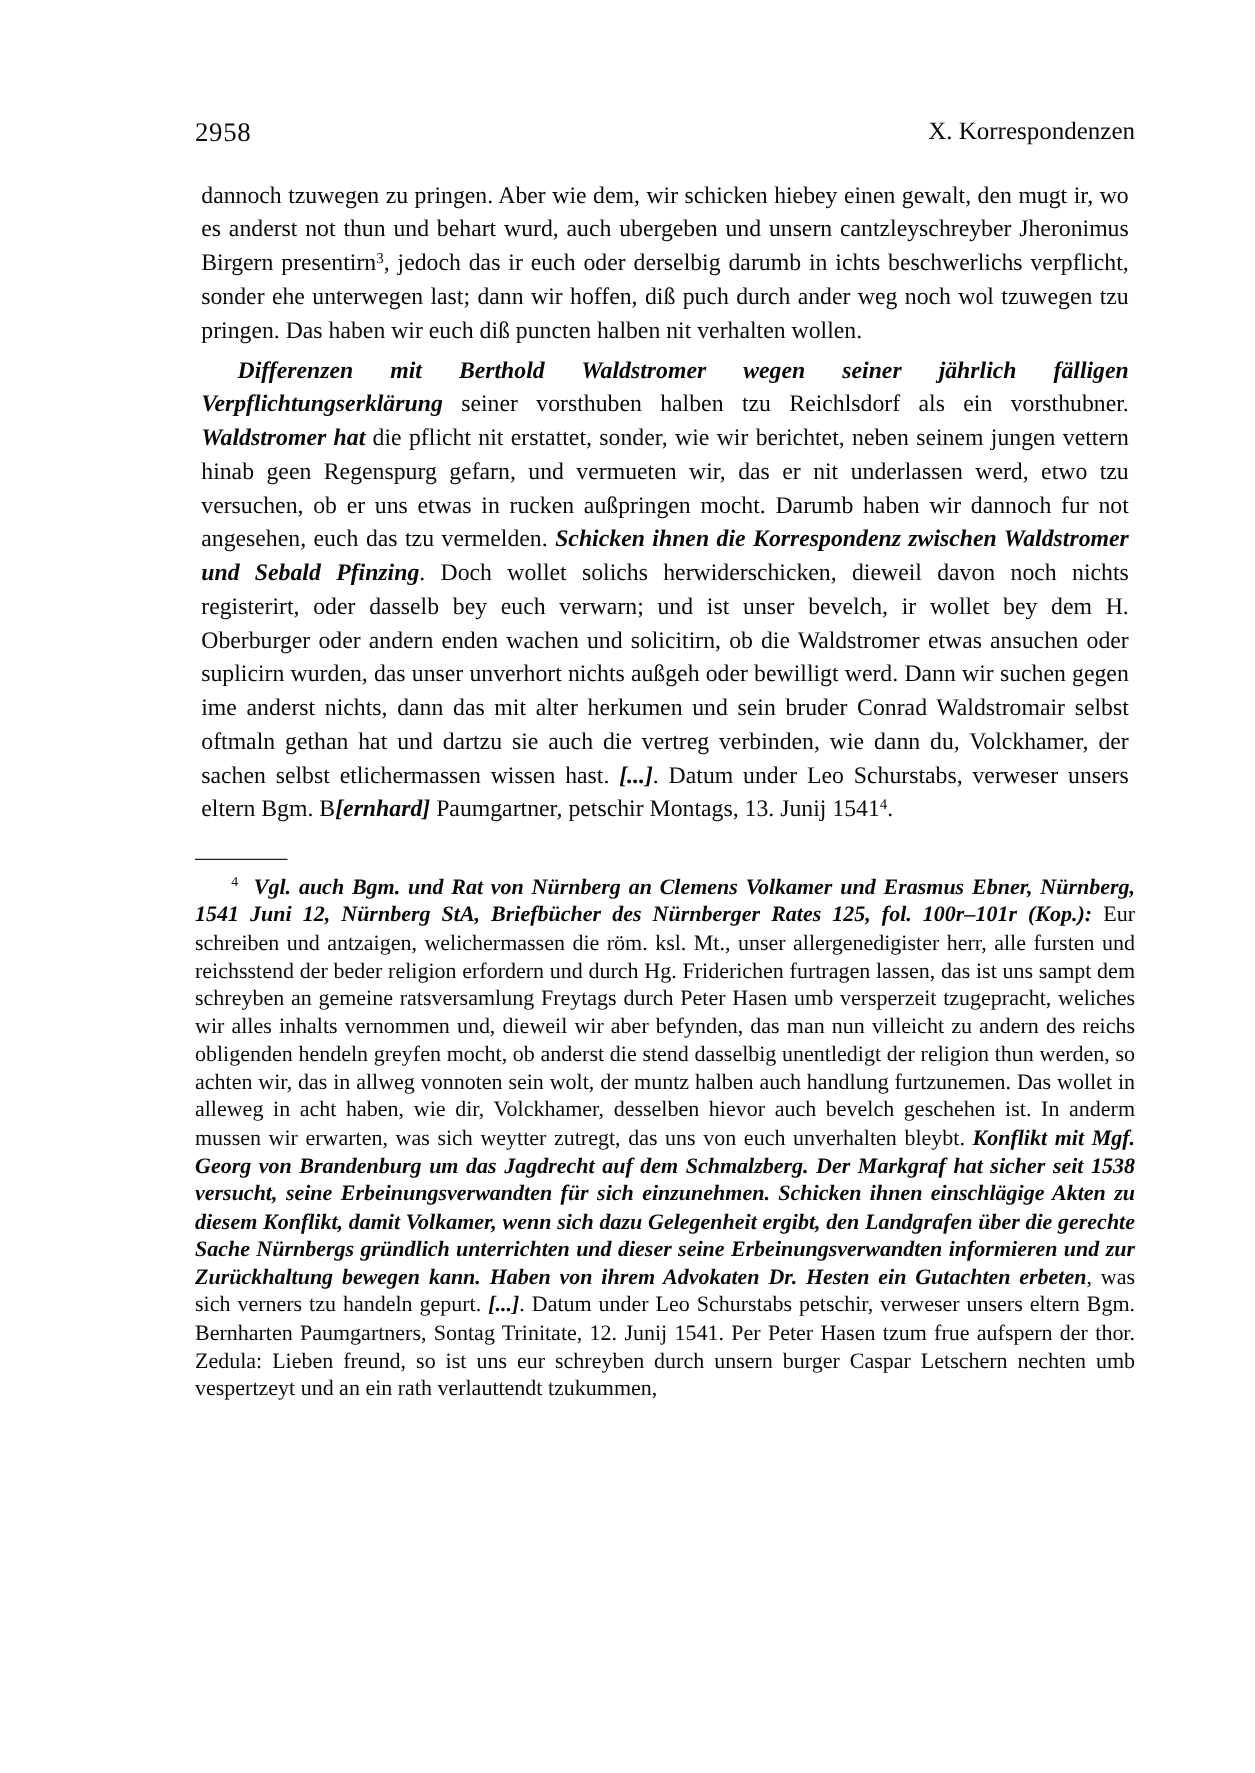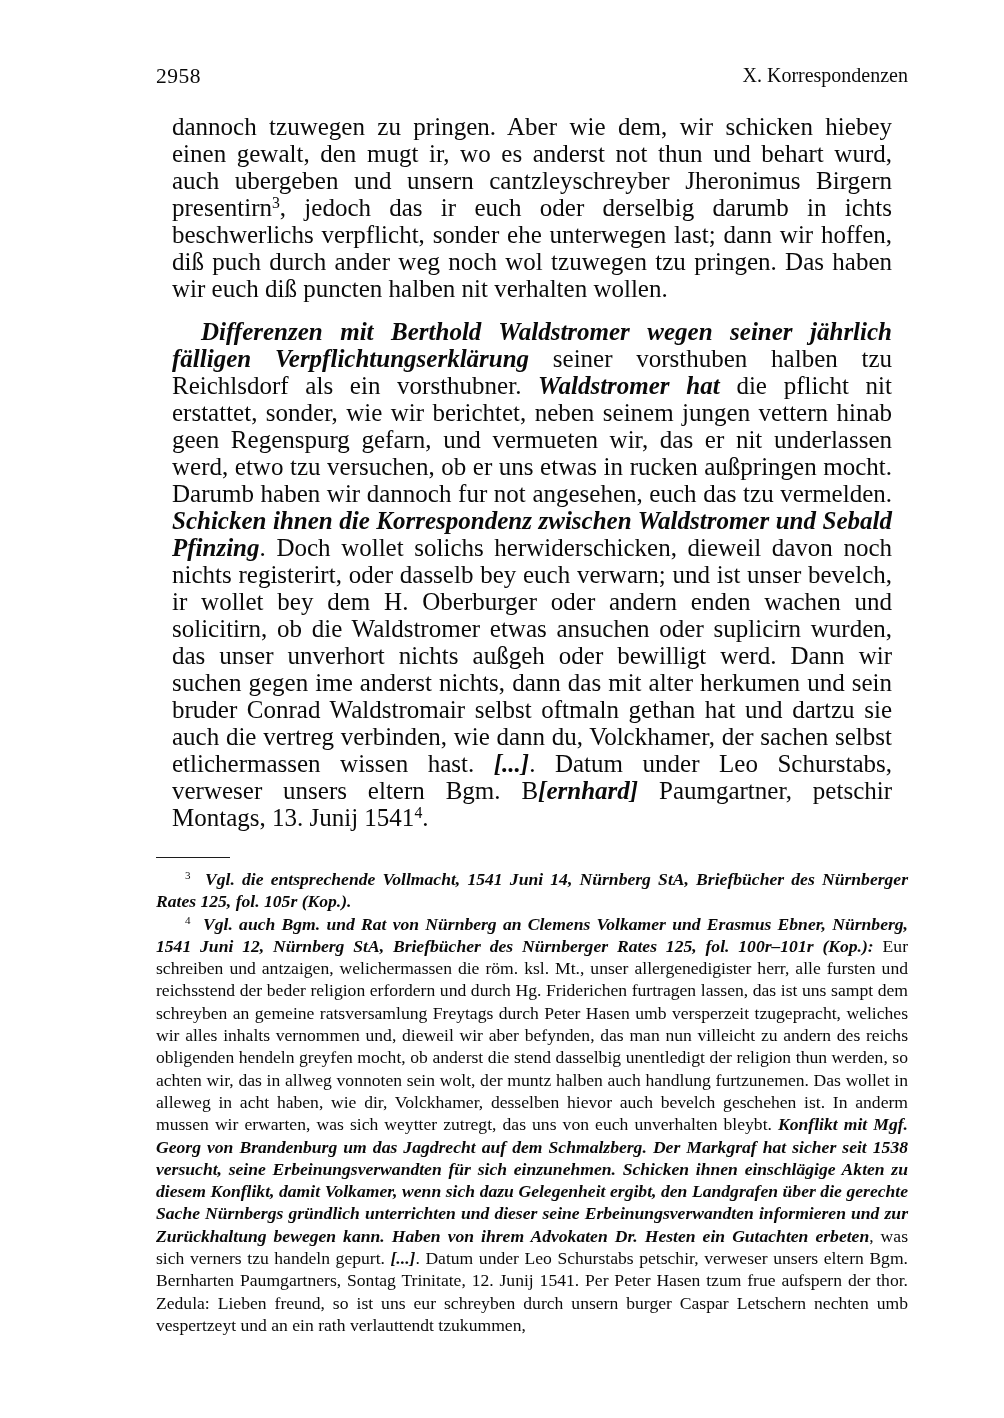--- a/index.html
+++ b/index.html
@@ -16,36 +16,37 @@
   .content {
     position: absolute;
     left: 156px;
     top: 64px;
     width: 752px;
   }
   .pageheader {
     position: relative;
     height: 28px;
     margin-bottom: 21px;
+    margin-top: 30px;
   }
   .pagenum {
     position: absolute;
     left: 0;
     top: 0;
     font-size: 21.5px;
     letter-spacing: 0.5px;
   }
   .runtitle {
     display: block;
     text-align: right;
     font-size: 20px;
   }
   .bodytext p {
-    margin: 16px;
-    font-size: 25px;
+    margin: 5px;
+    font-size: 19px;
     line-height: 27px;
     text-align: justify;
   }
   .indent { text-indent: 29px; }
   em { font-style: italic; font-weight: bold; }
   sup {
     font-size: 63%;
     line-height: 0;
     vertical-align: baseline;
     position: relative;
@@ -77,18 +78,17 @@
     </div>
 
     <div class="bodytext">
       <p><span>dannoch tzuwegen zu pringen. Aber wie dem, wir schicken hiebey einen gewalt, den mugt ir, wo es anderst not thun und behart wurd, auch ubergeben und unsern cantzleyschreyber Jheronimus Birgern presentirn</span><sup>3</sup><span>, jedoch das ir euch oder derselbig darumb in ichts beschwerlichs verpflicht, sonder ehe unterwegen last; dann wir hoffen, diß puch durch ander weg noch wol tzuwegen tzu pringen. Das haben wir euch diß puncten halben nit verhalten wollen.</span></p>
       <p class="indent"><em>Differenzen mit Berthold Waldstromer wegen seiner jährlich fälligen Verpflichtungserklärung</em><span> seiner vorsthuben halben tzu Reichlsdorf als ein vorsthubner. </span><em>Waldstromer hat</em><span> die pflicht nit erstattet, sonder, wie wir berichtet, neben seinem jungen vettern hinab geen Regenspurg gefarn, und vermueten wir, das er nit underlassen werd, etwo tzu versuchen, ob er uns etwas in rucken außpringen mocht. Darumb haben wir dannoch fur not angesehen, euch das tzu vermelden. </span><em>Schicken ihnen die Korrespondenz zwischen Waldstromer und Sebald Pfinzing</em><span>. Doch wollet solichs herwiderschicken, dieweil davon noch nichts registerirt, oder dasselb bey euch verwarn; und ist unser bevelch, ir wollet bey dem H. Oberburger oder andern enden wachen und solicitirn, ob die Waldstromer etwas ansuchen oder suplicirn wurden, das unser unverhort nichts außgeh oder bewilligt werd. Dann wir suchen gegen ime anderst nichts, dann das mit alter herkumen und sein bruder Conrad Waldstromair selbst oftmaln gethan hat und dartzu sie auch die vertreg verbinden, wie dann du, Volckhamer, der sachen selbst etlichermassen wissen hast. </span><em>[...]</em><span>. Datum under Leo Schurstabs, verweser unsers eltern Bgm. B</span><em>[ernhard]</em><span> Paumgartner, petschir Montags, 13. Junij 1541</span><sup>4</sup><span>.</span></p>
     </div>
 
     <div class="fnrule"></div>
 
     <div class="footnotes">
-      <p><sup>3</sup><span>&nbsp;&nbsp;</span><em>Vgl. die entsprechende Vollmacht, 1541 Juni 14, Nürnberg StA, Briefbücher des Nürnberger Rates 125, fol. 105r (Kop.).</em></p>
       <p><sup>4</sup><span>&nbsp;&nbsp;</span><em>Vgl. auch Bgm. und Rat von Nürnberg an Clemens Volkamer und Erasmus Ebner, Nürnberg, 1541 Juni 12, Nürnberg StA, Briefbücher des Nürnberger Rates 125, fol. 100r–101r (Kop.):</em><span> Eur schreiben und antzaigen, welichermassen die röm. ksl. Mt., unser allergenedigister herr, alle fursten und reichsstend der beder religion erfordern und durch Hg. Friderichen furtragen lassen, das ist uns sampt dem schreyben an gemeine ratsversamlung Freytags durch Peter Hasen umb versperzeit tzugepracht, weliches wir alles inhalts vernommen und, dieweil wir aber befynden, das man nun villeicht zu andern des reichs obligenden hendeln greyfen mocht, ob anderst die stend dasselbig unentledigt der religion thun werden, so achten wir, das in allweg vonnoten sein wolt, der muntz halben auch handlung furtzunemen. Das wollet in alleweg in acht haben, wie dir, Volckhamer, desselben hievor auch bevelch geschehen ist. In anderm mussen wir erwarten, was sich weytter zutregt, das uns von euch unverhalten bleybt. </span><em>Konflikt mit Mgf. Georg von Brandenburg um das Jagdrecht auf dem Schmalzberg. Der Markgraf hat sicher seit 1538 versucht, seine Erbeinungsverwandten für sich einzunehmen. Schicken ihnen einschlägige Akten zu diesem Konflikt, damit Volkamer, wenn sich dazu Gelegenheit ergibt, den Landgrafen über die gerechte Sache Nürnbergs gründlich unterrichten und dieser seine Erbeinungsverwandten informieren und zur Zurückhaltung bewegen kann. Haben von ihrem Advokaten Dr. Hesten ein Gutachten erbeten</em><span>, was sich verners tzu handeln gepurt. </span><em>[...]</em><span>. Datum under Leo Schurstabs petschir, verweser unsers eltern Bgm. Bernharten Paumgartners, Sontag Trinitate, 12. Junij 1541. Per Peter Hasen tzum frue aufspern der thor. Zedula: Lieben freund, so ist uns eur schreyben durch unsern burger Caspar Letschern nechten umb vespertzeyt und an ein rath verlauttendt tzukummen,</span></p>
     </div>
 
   </div>
 </div>
 
 </body></html>

